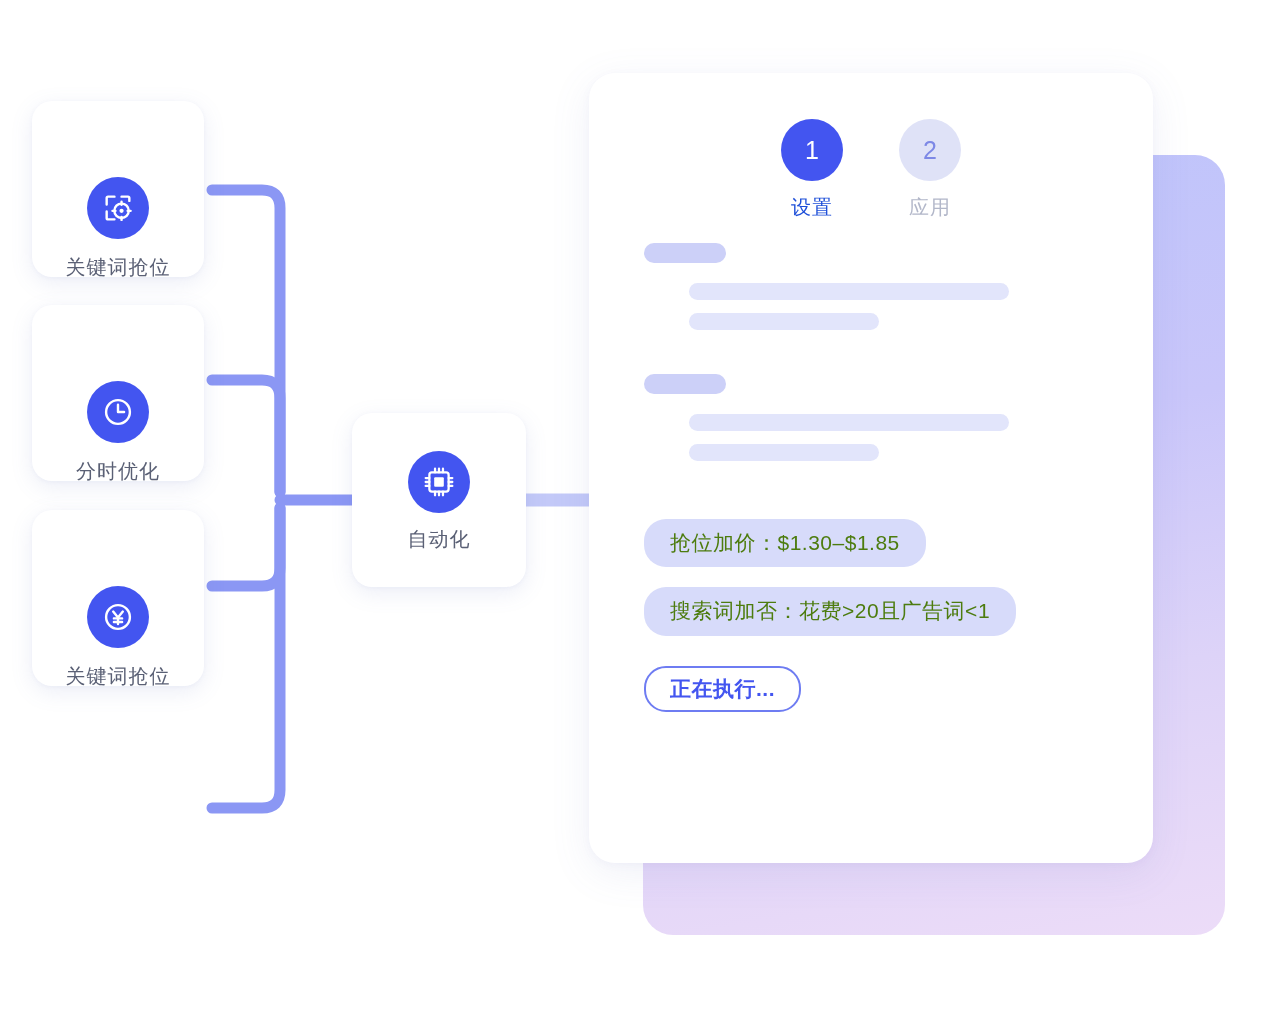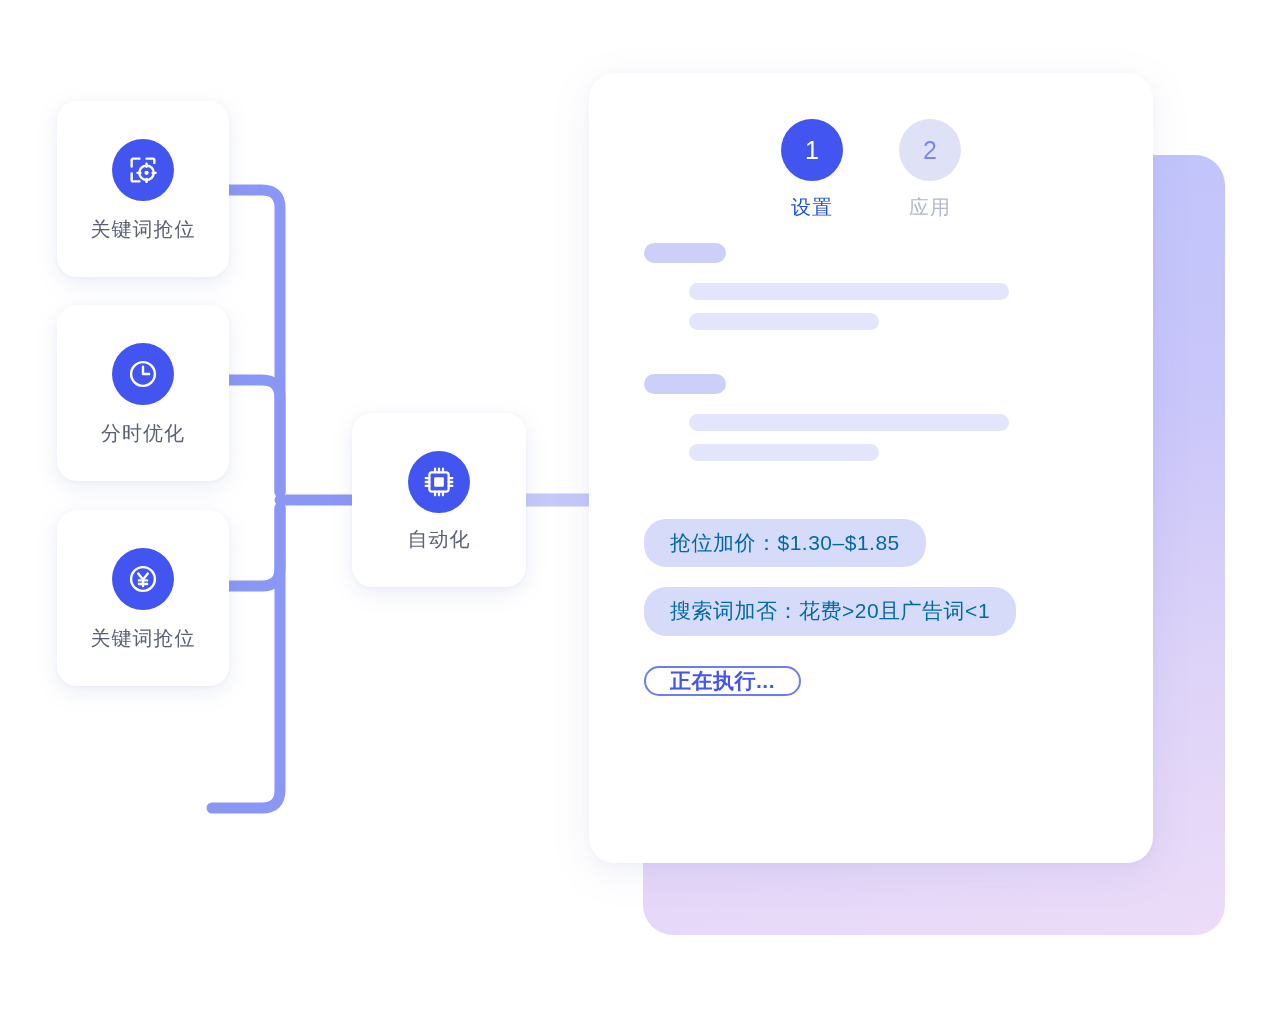--- a/index.html
+++ b/index.html
@@ -24,30 +24,30 @@
     left: 0;
     top: 0;
     width: 1265px;
     height: 1011px;
     pointer-events: none;
   }
 
   
   .feature-card {
     position: absolute;
-    left: 57px;
+    left: 32px;
     width: 172px;
     height: 176px;
     background: #ffffff;
     border-radius: 20px;
     box-shadow: 0 6px 22px rgba(110,120,190,0.13), 0 1px 4px rgba(110,120,190,0.06);
     display: flex;
     flex-direction: column;
     align-items: center;
-    justify-content: center;
+    justify-content: flex-end;
     z-index: 5;
   }
   .feature-card .icon-circle {
     width: 62px;
     height: 62px;
     border-radius: 50%;
     background: #4355f0;
     display: flex;
     align-items: center;
     justify-content: center;
@@ -174,35 +174,35 @@
   .skel-line:last-child { margin-bottom: 0; }
 
   
   #rules { position: absolute; left: 55px; top: 446px; }
   .rule-chip {
     display: inline-block;
     background: #d7dbfa;
     border-radius: 22px;
     padding: 11px 26px;
     font-size: 21px;
-    color: #0369a1;
+    color: #4d7c0f;
     letter-spacing: 0.5px;
     margin-bottom: 20px;
     white-space: nowrap;
     line-height: 1.25;
   }
   .rule-row { display: block; }
 
   #status-button {
     display: inline-block;
     margin-top: 10px;
     background: #ffffff;
     border: 2px solid #6e7cf2;
     border-radius: 22px;
-    padding: 0 24px;
+    padding: 8px 24px;
     font-size: 21px;
     font-weight: 700;
     color: #4355f0;
     letter-spacing: 0.5px;
     white-space: nowrap;
     line-height: 1.25;
   }
 </style>
 </head>
 <body>

